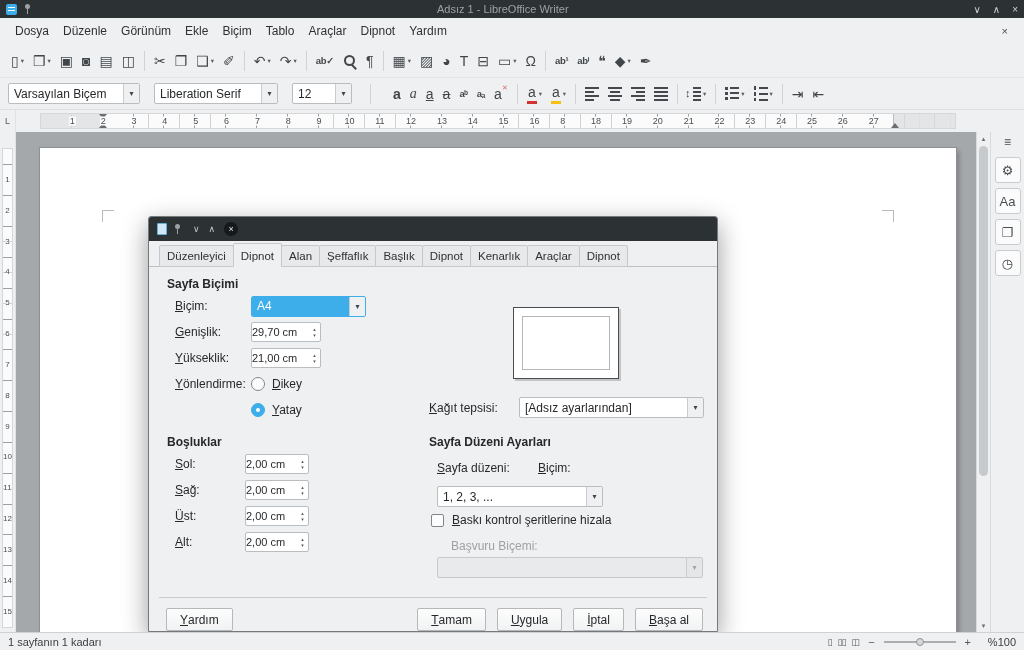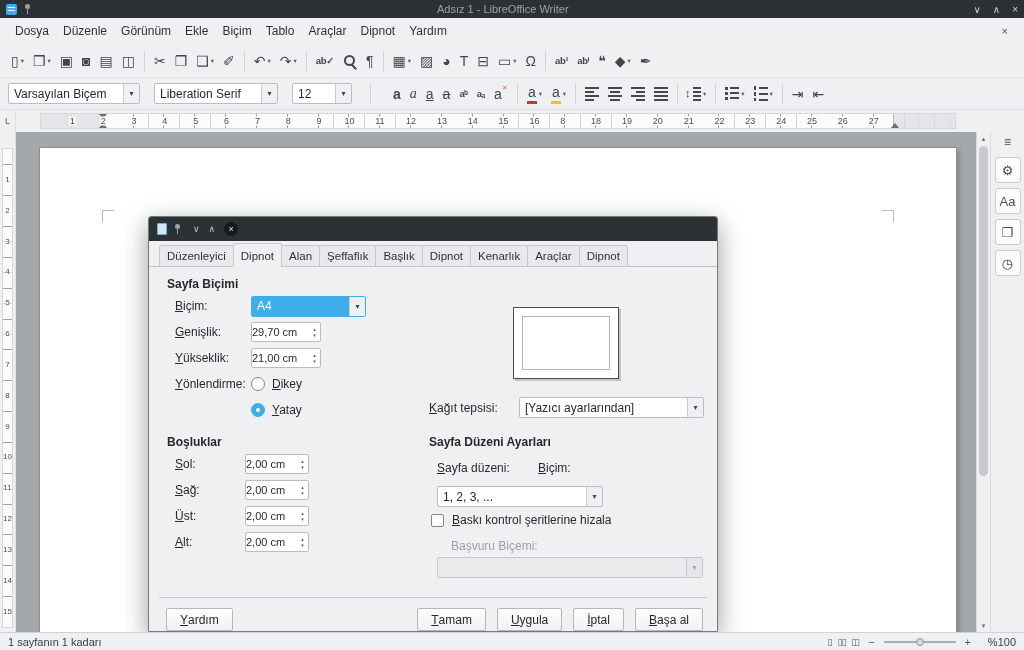--- a/index.html
+++ b/index.html
@@ -500,21 +500,21 @@
             </div>
           </div>
 
           <div class="preview">
             <div class="preview-inner"></div>
           </div>
 
           <div class="tray-row">
             <span class="flabel"><u>K</u>ağıt tepsisi:</span>
             <div class="combo w185">
-              <span class="combo-text">[Yazıcı ayarlarından]</span>
+              <span class="combo-text">[Adsız ayarlarından]</span>
               <span class="combo-arrow"></span>
             </div>
           </div>
 
           <div class="sect" id="sect-margins">Boşluklar</div>
 
           <div class="fgrid" id="grid-margins">
             <span class="flabel"><u>S</u>ol:</span>
             <div class="spin w64">
               <span class="spin-val">2,00 cm</span>

